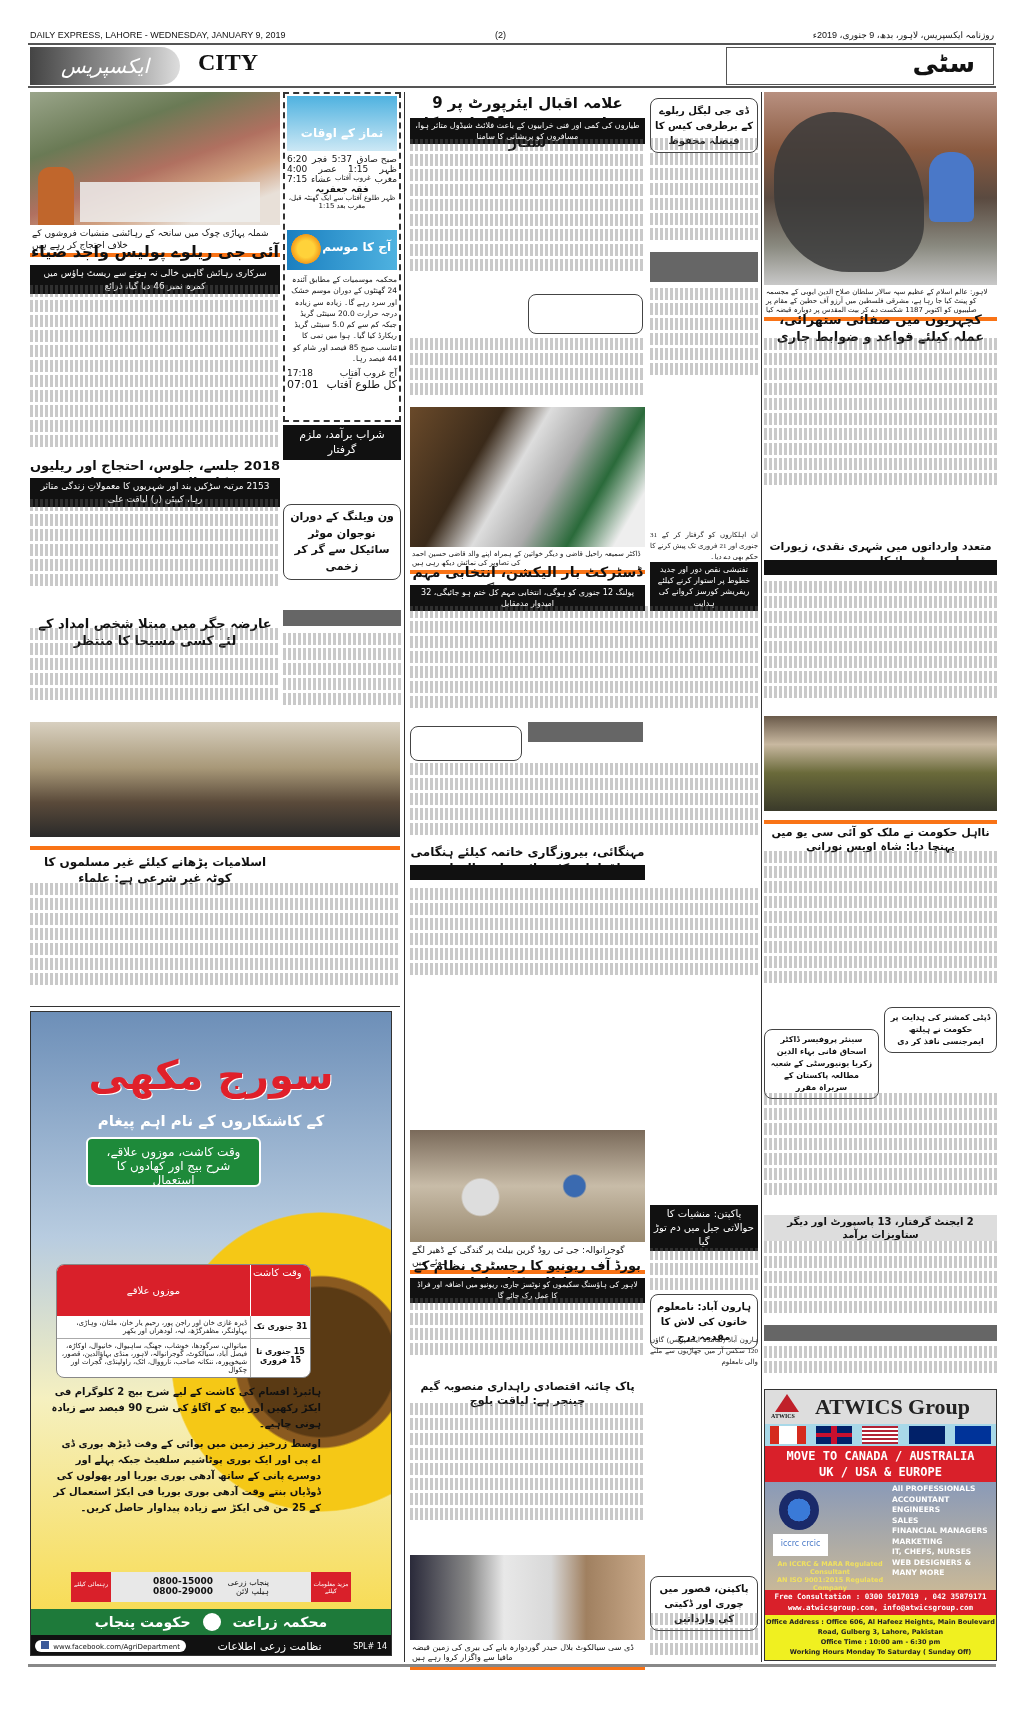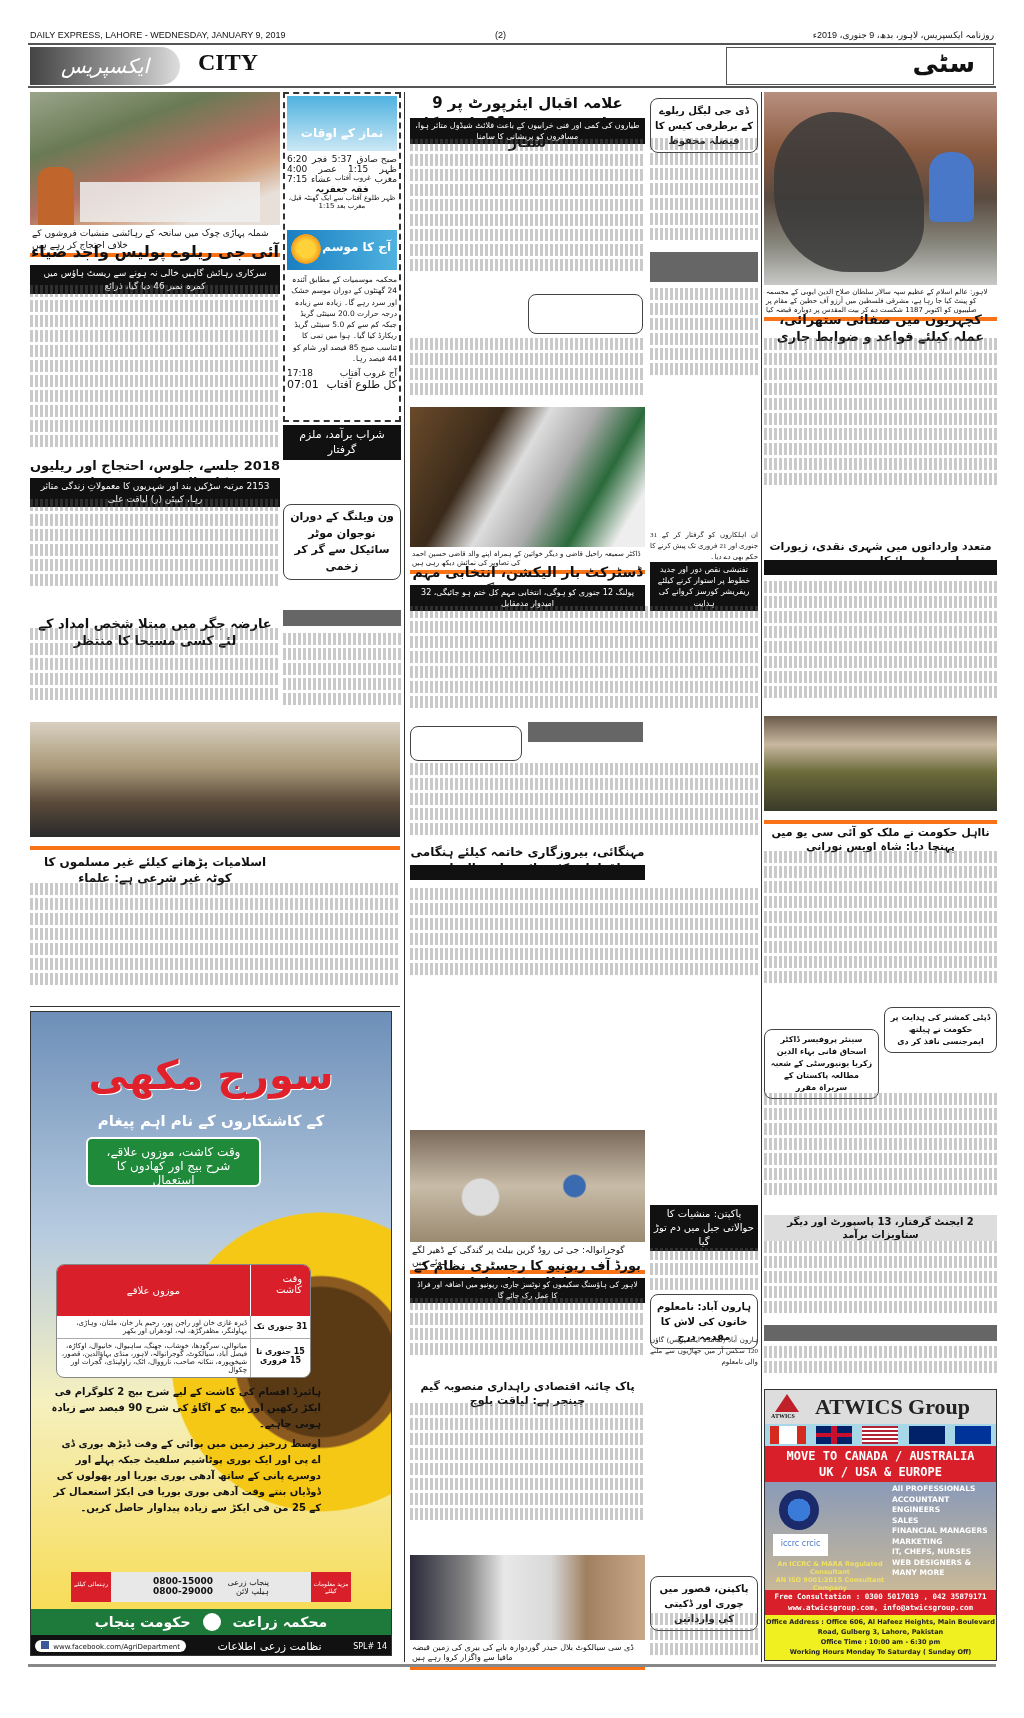--- a/index.html
+++ b/index.html
@@ -152,21 +152,21 @@
   </div>
   <div class="hrule" style="left:2px;top:1006px;width:370px;"></div>
 
   <div class="ad-sun" style="left:2px;">
     <div class="sunflower"></div>
     <div style="position:absolute;top:40px;left:0;right:0;text-align:center;font-size:40px;font-weight:bold;color:#e0202a;direction:rtl;text-shadow:1px 1px 0 #fff;">سورج مکھی</div>
     <div style="position:absolute;top:100px;left:0;right:0;text-align:center;font-size:15px;font-weight:bold;color:#fff;direction:rtl;">کے کاشتکاروں کے نام اہم پیغام</div>
     <div style="position:absolute;top:125px;left:55px;width:175px;height:50px;background:#1e8a3a;border:2px solid #fff;border-radius:6px;color:#fff;font-size:12px;text-align:center;direction:rtl;padding:6px;">وقت کاشت، موزوں علاقے، شرح بیج اور کھادوں کا استعمال</div>
     <div style="position:absolute;top:252px;left:25px;width:255px;background:#fff;border-radius:8px;overflow:hidden;border:1px solid #888;">
       <div style="display:flex;background:#d9202a;color:#fff;font-size:10px;direction:rtl;">
-        <div style="width:60px;text-align:right;padding:8px;border-left:1px solid #fff;">وقت کاشت</div>
+        <div style="width:60px;text-align:left;padding:2px;border-left:1px solid #fff;">وقت کاشت</div>
         <div style="flex:1;text-align:center;padding:20px;">موزوں علاقے</div>
       </div>
       <div style="display:flex;direction:rtl;font-size:7px;border-bottom:1px solid #aaa;">
         <div style="width:60px;text-align:center;padding:6px 2px;border-left:1px solid #aaa;font-weight:bold;font-size:8px;">31 جنوری تک</div>
         <div style="flex:1;padding:3px;">ڈیرہ غازی خان اور راجن پور، رحیم یار خان، ملتان، وہاڑی، بہاولنگر، مظفرگڑھ، لیہ، لودھراں اور بکھر</div>
       </div>
       <div style="display:flex;direction:rtl;font-size:7px;">
         <div style="width:60px;text-align:center;padding:8px 2px;border-left:1px solid #aaa;font-weight:bold;font-size:8px;">15 جنوری تا 15 فروری</div>
         <div style="flex:1;padding:3px;">میانوالی، سرگودھا، خوشاب، جھنگ، ساہیوال، خانیوال، اوکاڑہ، فیصل آباد، سیالکوٹ، گوجرانوالہ، لاہور، منڈی بہاؤالدین، قصور، شیخوپورہ، ننکانہ صاحب، نارووال، اٹک، راولپنڈی، گجرات اور چکوال</div>
       </div>
@@ -408,21 +408,21 @@
     </div>
     <div style="background:#d9202a;color:#fff;text-align:center;font-weight:bold;font-size:12px;line-height:1.35;padding:2px 0;font-family:'DejaVu Sans Mono',monospace;">
       <div>MOVE TO CANADA / AUSTRALIA</div>
       <div>UK / USA &amp; EUROPE</div>
     </div>
     <div style="height:108px;background:linear-gradient(180deg,#8a9ab8,#c8b898);position:relative;">
       <span style="position:absolute;left:14px;top:8px;width:40px;height:40px;border-radius:50%;background:radial-gradient(circle,#3a7ad8 40%,#1a2a6a 41%);"></span>
       <span style="position:absolute;left:8px;top:52px;width:55px;height:22px;background:#fff;color:#4a7ac8;font-size:8px;text-align:center;padding-top:5px;">iccrc crcic</span>
       <div style="position:absolute;left:0;top:78px;width:130px;font-size:6.5px;color:#f0e060;text-align:center;font-weight:bold;">
         <div>An ICCRC &amp; MARA Regulated Consultant</div>
-        <div>AN ISO 9001:2015 Consultant Company</div>
+        <div>AN ISO 9001:2015 Regulated Company</div>
       </div>
       <div style="position:absolute;right:4px;top:2px;width:100px;font-size:7.5px;font-weight:bold;color:#fff;line-height:1.4;">
         <div>All PROFESSIONALS</div>
         <div>ACCOUNTANT</div>
         <div>ENGINEERS</div>
         <div>SALES</div>
         <div>FINANCIAL MANAGERS</div>
         <div>MARKETING</div>
         <div>IT, CHEFS, NURSES</div>
         <div>WEB DESIGNERS &amp;</div>

